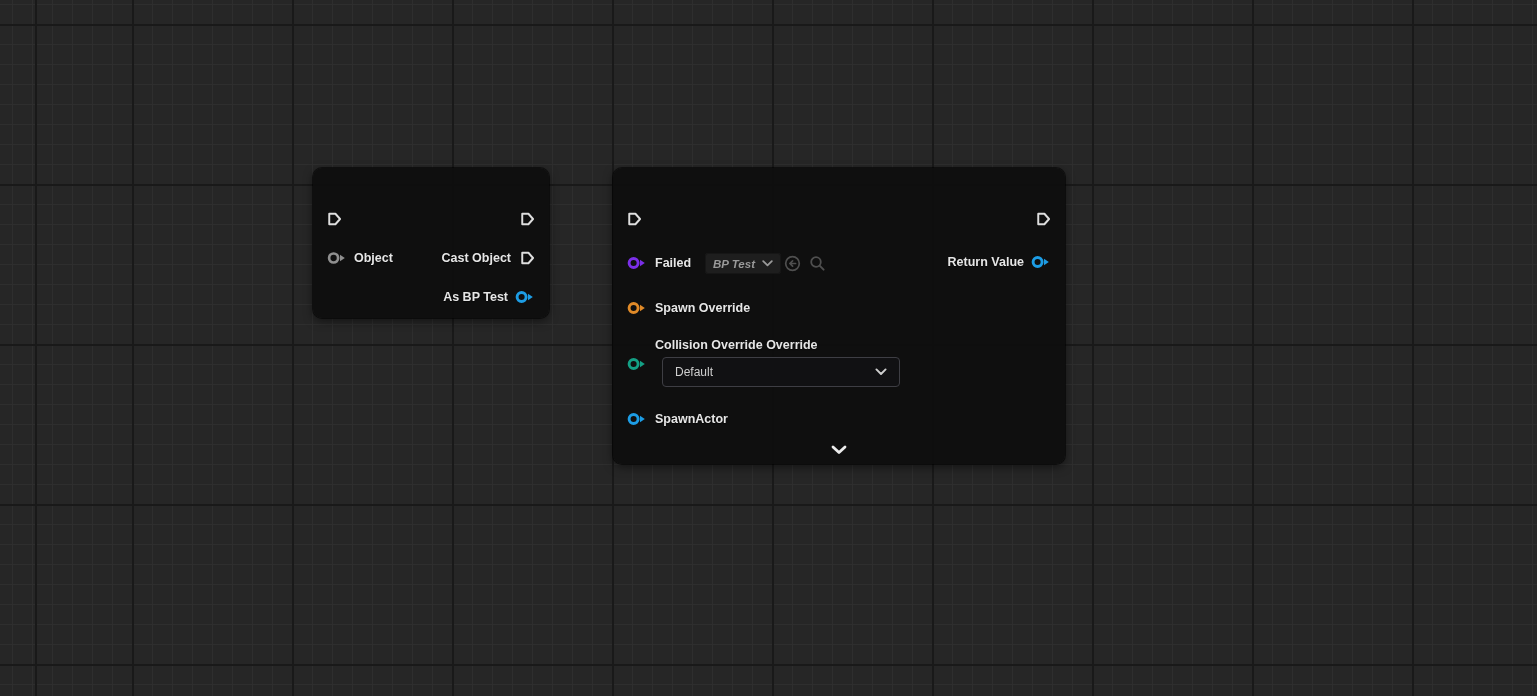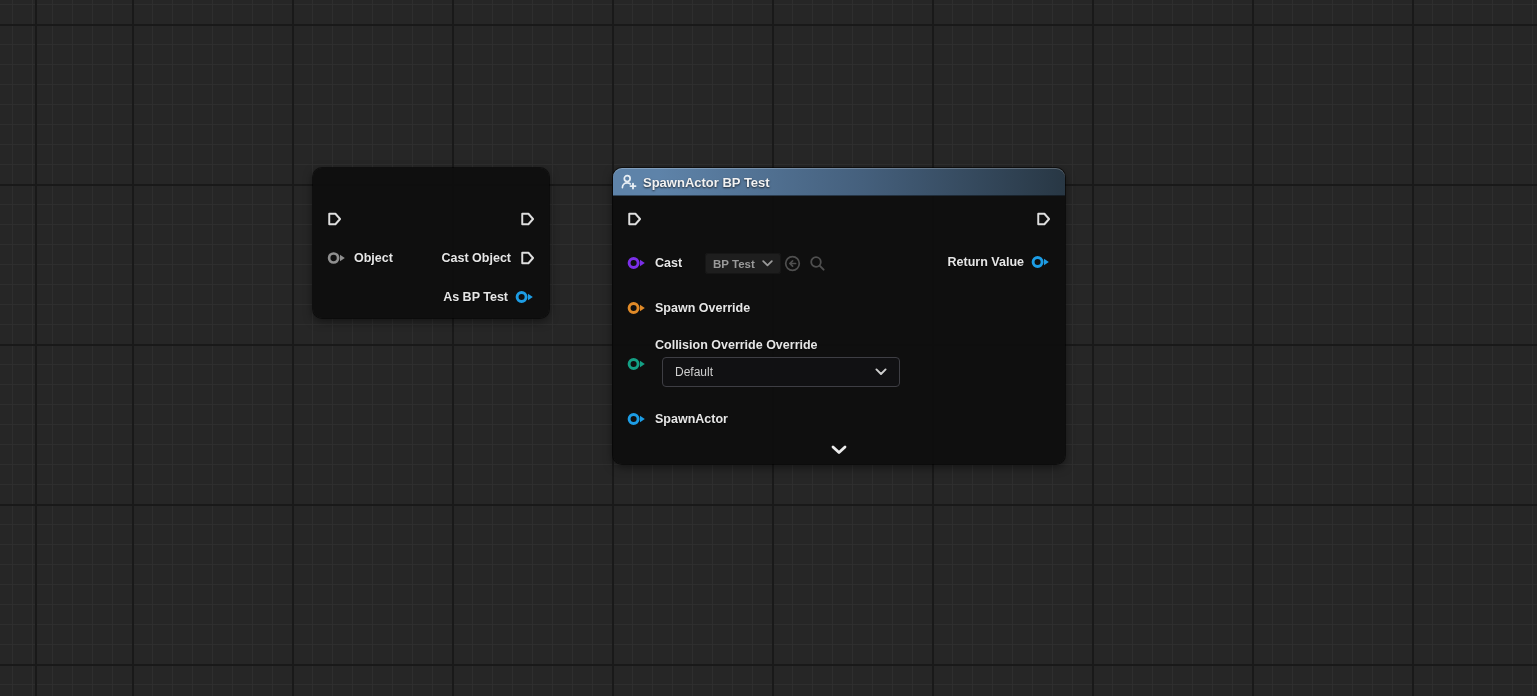--- a/index.html
+++ b/index.html
@@ -41,20 +41,21 @@
   .pin { position: absolute; color: var(--pin, #ccc); display: inline-flex; }
   .plabel {
     position: absolute; color: #e6e6e6; font-size: 12.5px; font-weight: 600;
     text-shadow: 0 1px 1px rgba(0,0,0,0.65); white-space: nowrap;
   }
 
   .chip {
     position: absolute; height: 21px; background: #1e1e1e; border-radius: 3px;
     display: flex; align-items: center; gap: 7px; padding: 0 8px;
     box-shadow: inset 0 0 0 1px #161616;
+    font-style: italic;
   }
   .chip-text { color: #9a9a9a; font-size: 11.5px; font-weight: 700; }
   .chip .chev { color: #9a9a9a; display: inline-flex; }
 
   .ghost-icon { position: absolute; color: #4f4f4f; display: inline-flex; }
 
   .dropdown {
     position: absolute; background: #111113; border: 1px solid #3e3e44; border-radius: 4px;
     display: flex; align-items: center; justify-content: space-between; padding: 0 12px;
   }
@@ -99,49 +100,39 @@
     <span class="plabel" style="right:41px; top:122px;">As BP Test</span>
     <span class="pin" style="right: 14px; top: 122px; --pin: #1d9de5;">
       <svg width="20" height="14" viewBox="0 0 20 14">
           <circle cx="6.6" cy="7" r="4.5" fill="none" stroke="currentColor" stroke-width="2.9"></circle>
           <path d="M13 3.8 L17.8 7 L13 10.2 Z" fill="currentColor"></path>
         </svg>
     </span>
   </div>
 
   <div class="node" style="left: 613px; top: 168px; width: 452px; height: 296px; --body: rgba(14,14,14,0.97);">
-    <div class="node-header" style="--hfrom: #5e83a9; --hmid: #45607d; --hto: #283744;">
-      <span class="hicon">
-        <svg width="16" height="16" viewBox="0 0 16 16">
-          <circle cx="6.2" cy="4.6" r="2.9" fill="none" stroke="#e8eef4" stroke-width="1.7"></circle>
-          <path d="M1.4 13.6 c0-3.2 2.4-4.7 4.8-4.7 1.1 0 2.2 0.3 3 1" fill="none" stroke="#e8eef4" stroke-width="1.7" stroke-linecap="round"></path>
-          <path d="M12 9.6 v5 M9.5 12.1 h5" stroke="#e8eef4" stroke-width="1.9" stroke-linecap="round"></path>
-        </svg>
-      </span>
-      <span class="node-title">SpawnActor BP Test</span>
-    </div>
 
     <span class="pin" style="left: 14px; top: 42px; --pin: #dedede;">
       <svg width="15" height="18" viewBox="0 0 20 20">
           <path d="M3 3 h8.2 l6.2 7 -6.2 7 H3 Z" fill="none" stroke="currentColor" stroke-width="2.6" stroke-linejoin="round"></path>
         </svg>
     </span>
     <span class="pin" style="right: 14px; top: 42px; --pin: #dedede;">
       <svg width="15" height="18" viewBox="0 0 20 20">
           <path d="M3 3 h8.2 l6.2 7 -6.2 7 H3 Z" fill="none" stroke="currentColor" stroke-width="2.6" stroke-linejoin="round"></path>
         </svg>
     </span>
 
     <span class="pin" style="left: 14px; top: 88px; --pin: #7b2fe8;">
       <svg width="20" height="14" viewBox="0 0 20 14">
           <circle cx="6.6" cy="7" r="4.5" fill="none" stroke="currentColor" stroke-width="2.9"></circle>
           <path d="M13 3.8 L17.8 7 L13 10.2 Z" fill="currentColor"></path>
         </svg>
     </span>
-    <span class="plabel" style="left:42px; top:88px;">Cast</span>
+    <span class="plabel" style="left:42px; top:88px;">Failed</span>
     <div class="chip" style="left:92px; top:85px;">
       <span class="chip-text">BP Test</span>
       <span class="chev">
         <svg width="11" height="7" viewBox="0 0 11 7">
             <path d="M1.2 1.2 L5.5 5.4 L9.8 1.2" fill="none" stroke="currentColor" stroke-width="1.8" stroke-linecap="round" stroke-linejoin="round"></path>
           </svg>
       </span>
     </div>
     <span class="ghost-icon" style="left:171px; top:87px;">
       <svg width="17" height="17" viewBox="0 0 17 17">

